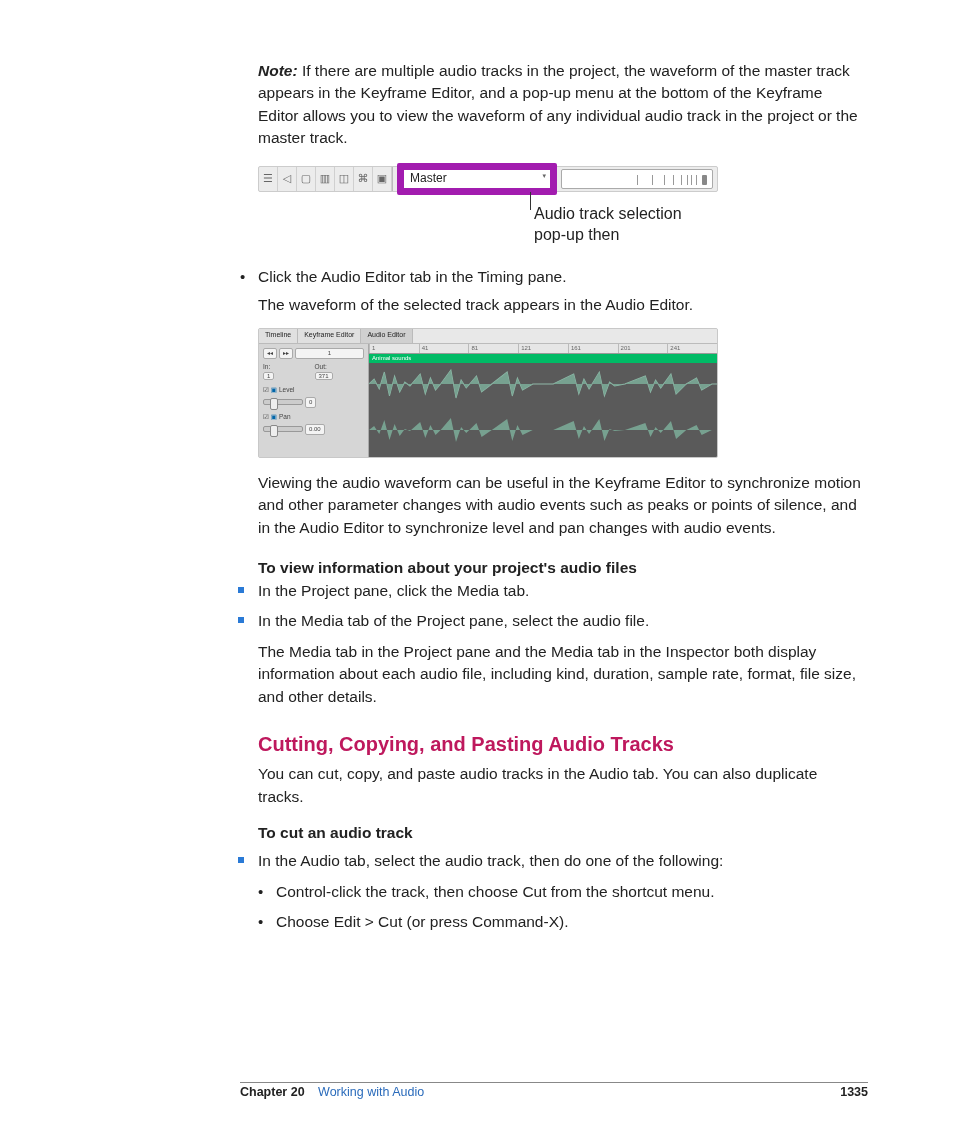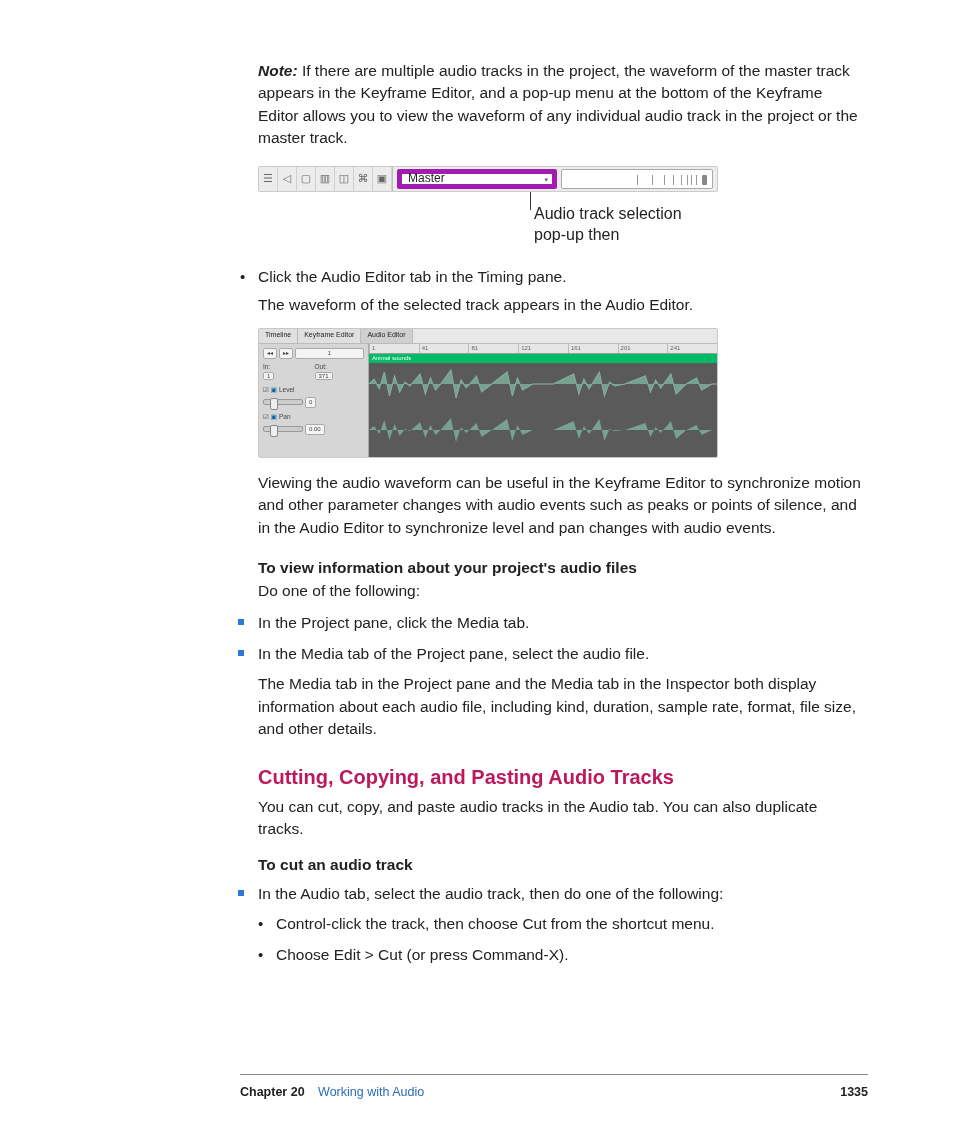--- a/index.html
+++ b/index.html
@@ -34,24 +34,24 @@
     border-right: 1px solid #bbb;
   }
   .iconcell {
     width: 19px; height: 24px;
     border-right: 1px solid #d0d0d0;
     display: flex; align-items: center; justify-content: center;
     color: #666; font-size: 11px;
   }
   .master-dd {
     flex: 0 0 160px;
-    height: 20px;
+    height: 32px;
     margin: 0 4px;
     background: #fff;
-    border: 5px solid #a21caf;
+    border: 7px solid #a21caf;
     border-radius: 2px;
     font-size: 12px;
     padding: 0 6px;
     display: flex; align-items: center;
     position: relative;
   }
   .master-dd::after {
     content: "▾"; position: absolute; right: 4px; top: 1px; font-size: 7px; color:#666;
   }
   .ruler {
@@ -149,21 +149,21 @@
     margin-bottom: 4px;
   }
   .sub-dots { margin-left: 18px; margin-top: 8px; }
   .sub-dots .dot-item { margin-bottom: 8px; }
   .footer {
     position: absolute;
     bottom: 44px;
     left: 240px;
     right: 86px;
     border-top: 0.5px solid #888;
-    padding-top: 8px;
+    padding-top: 0;
     display: flex;
     justify-content: space-between;
     font-size: 12.5px;
   }
   .footer .chap { font-weight: 700; color: #222; }
   .footer .title { color: #2a6bbb; margin-left: 10px; }
   .footer .pnum { font-weight: 700; }
 </style>
 </head>
 <body>
@@ -279,21 +279,20 @@
             <path d="M0,20 L5,16 L10,24 L15,10 L20,30 L25,14 L30,26 L35,19 L40,21 L50,12 L55,28 L60,15 L65,25 L70,20 L80,8 L85,32 L90,17 L95,23 L105,13 L110,27 L120,20 L135,9 L140,31 L145,15 L150,25 L160,20 L180,20 L200,11 L205,29 L210,16 L215,24 L225,9 L230,31 L235,19 L240,21 L250,20 L270,13 L275,27 L280,17 L285,23 L295,11 L300,29 L310,20 L320,15 L325,25 L335,20 L340,20 L340,20 L0,20 Z" fill="#7aa896" opacity="0.9"></path>
           </svg>
         </div>
       </div>
     </div>
   </div>
 
   <p class="para">Viewing the audio waveform can be useful in the Keyframe Editor to synchronize motion and other parameter changes with audio events such as peaks or points of silence, and in the Audio Editor to synchronize level and pan changes with audio events.</p>
 
   <p class="bold-lead">To view information about your project's audio files</p>
-  <p class="followup">Do one of the following:</p>
 
   <div class="blue-bullet">
     <span>In the Project pane, click the Media tab.</span>
   </div>
   <div class="blue-bullet">
     <span>In the Media tab of the Project pane, select the audio file.</span>
   </div>
   <p class="info-para">The Media tab in the Project pane and the Media tab in the Inspector both display information about each audio file, including kind, duration, sample rate, format, file size, and other details.</p>
 
   <h2 class="section">Cutting, Copying, and Pasting Audio Tracks</h2>

